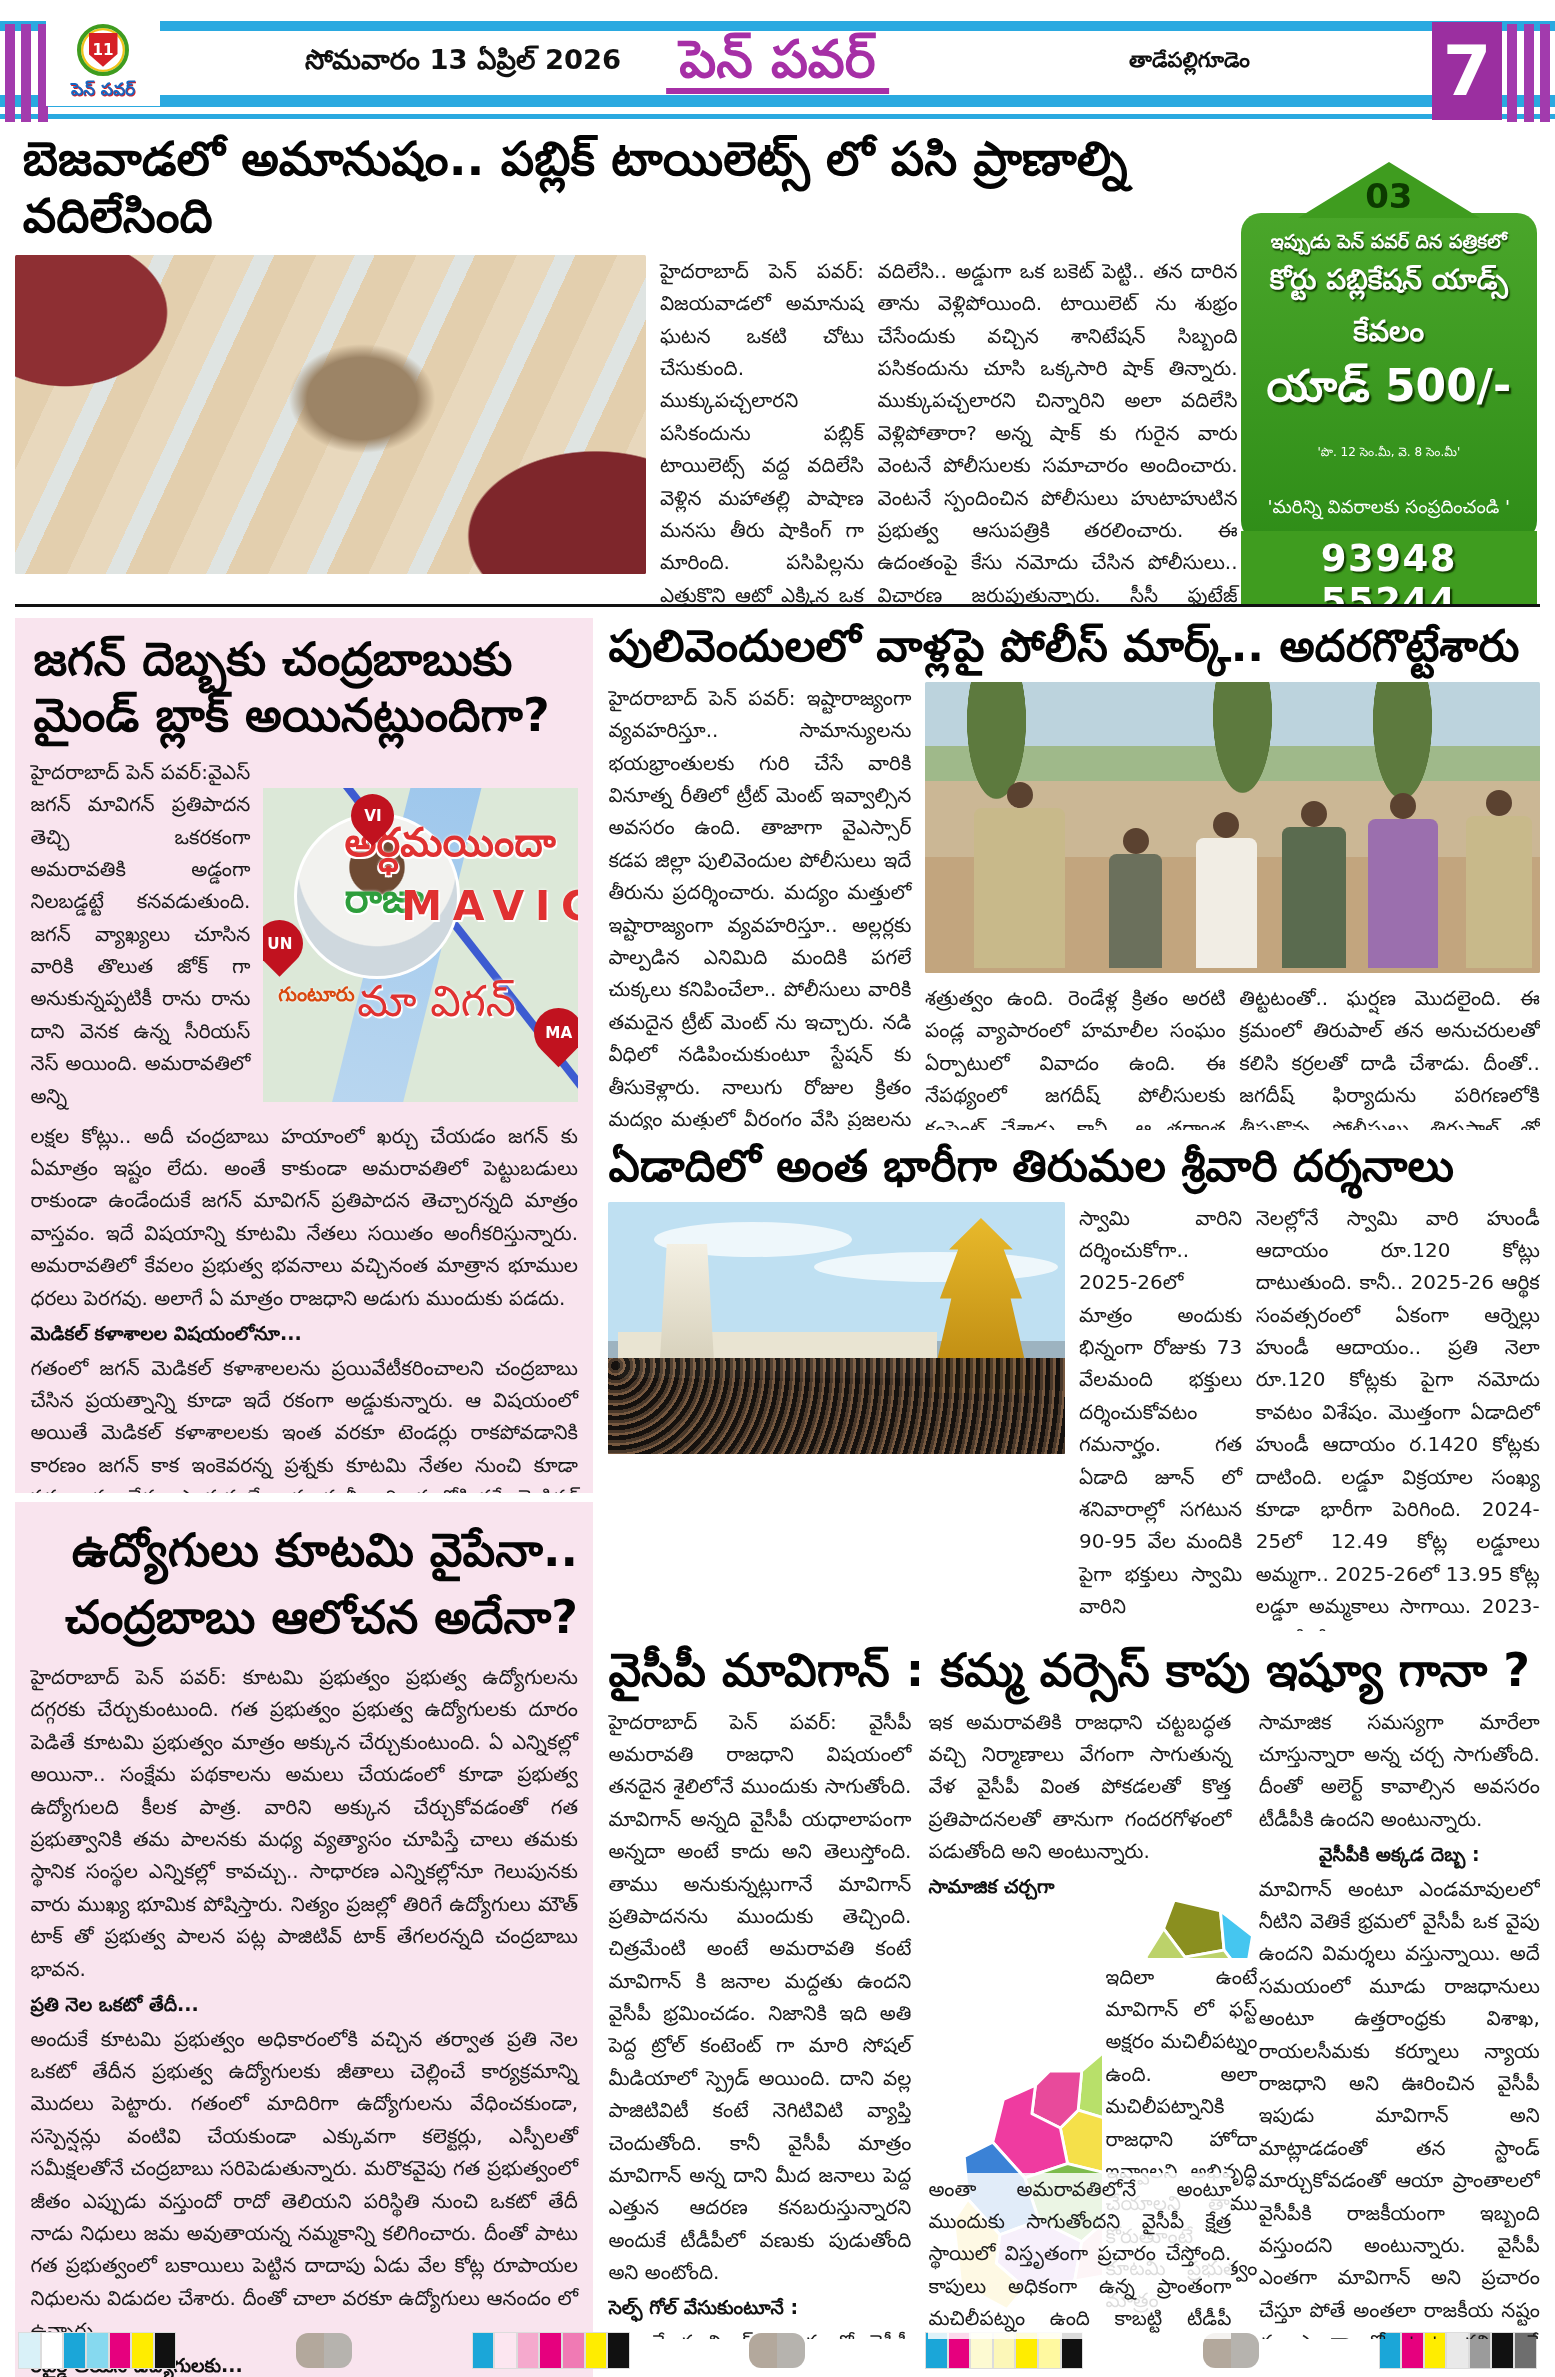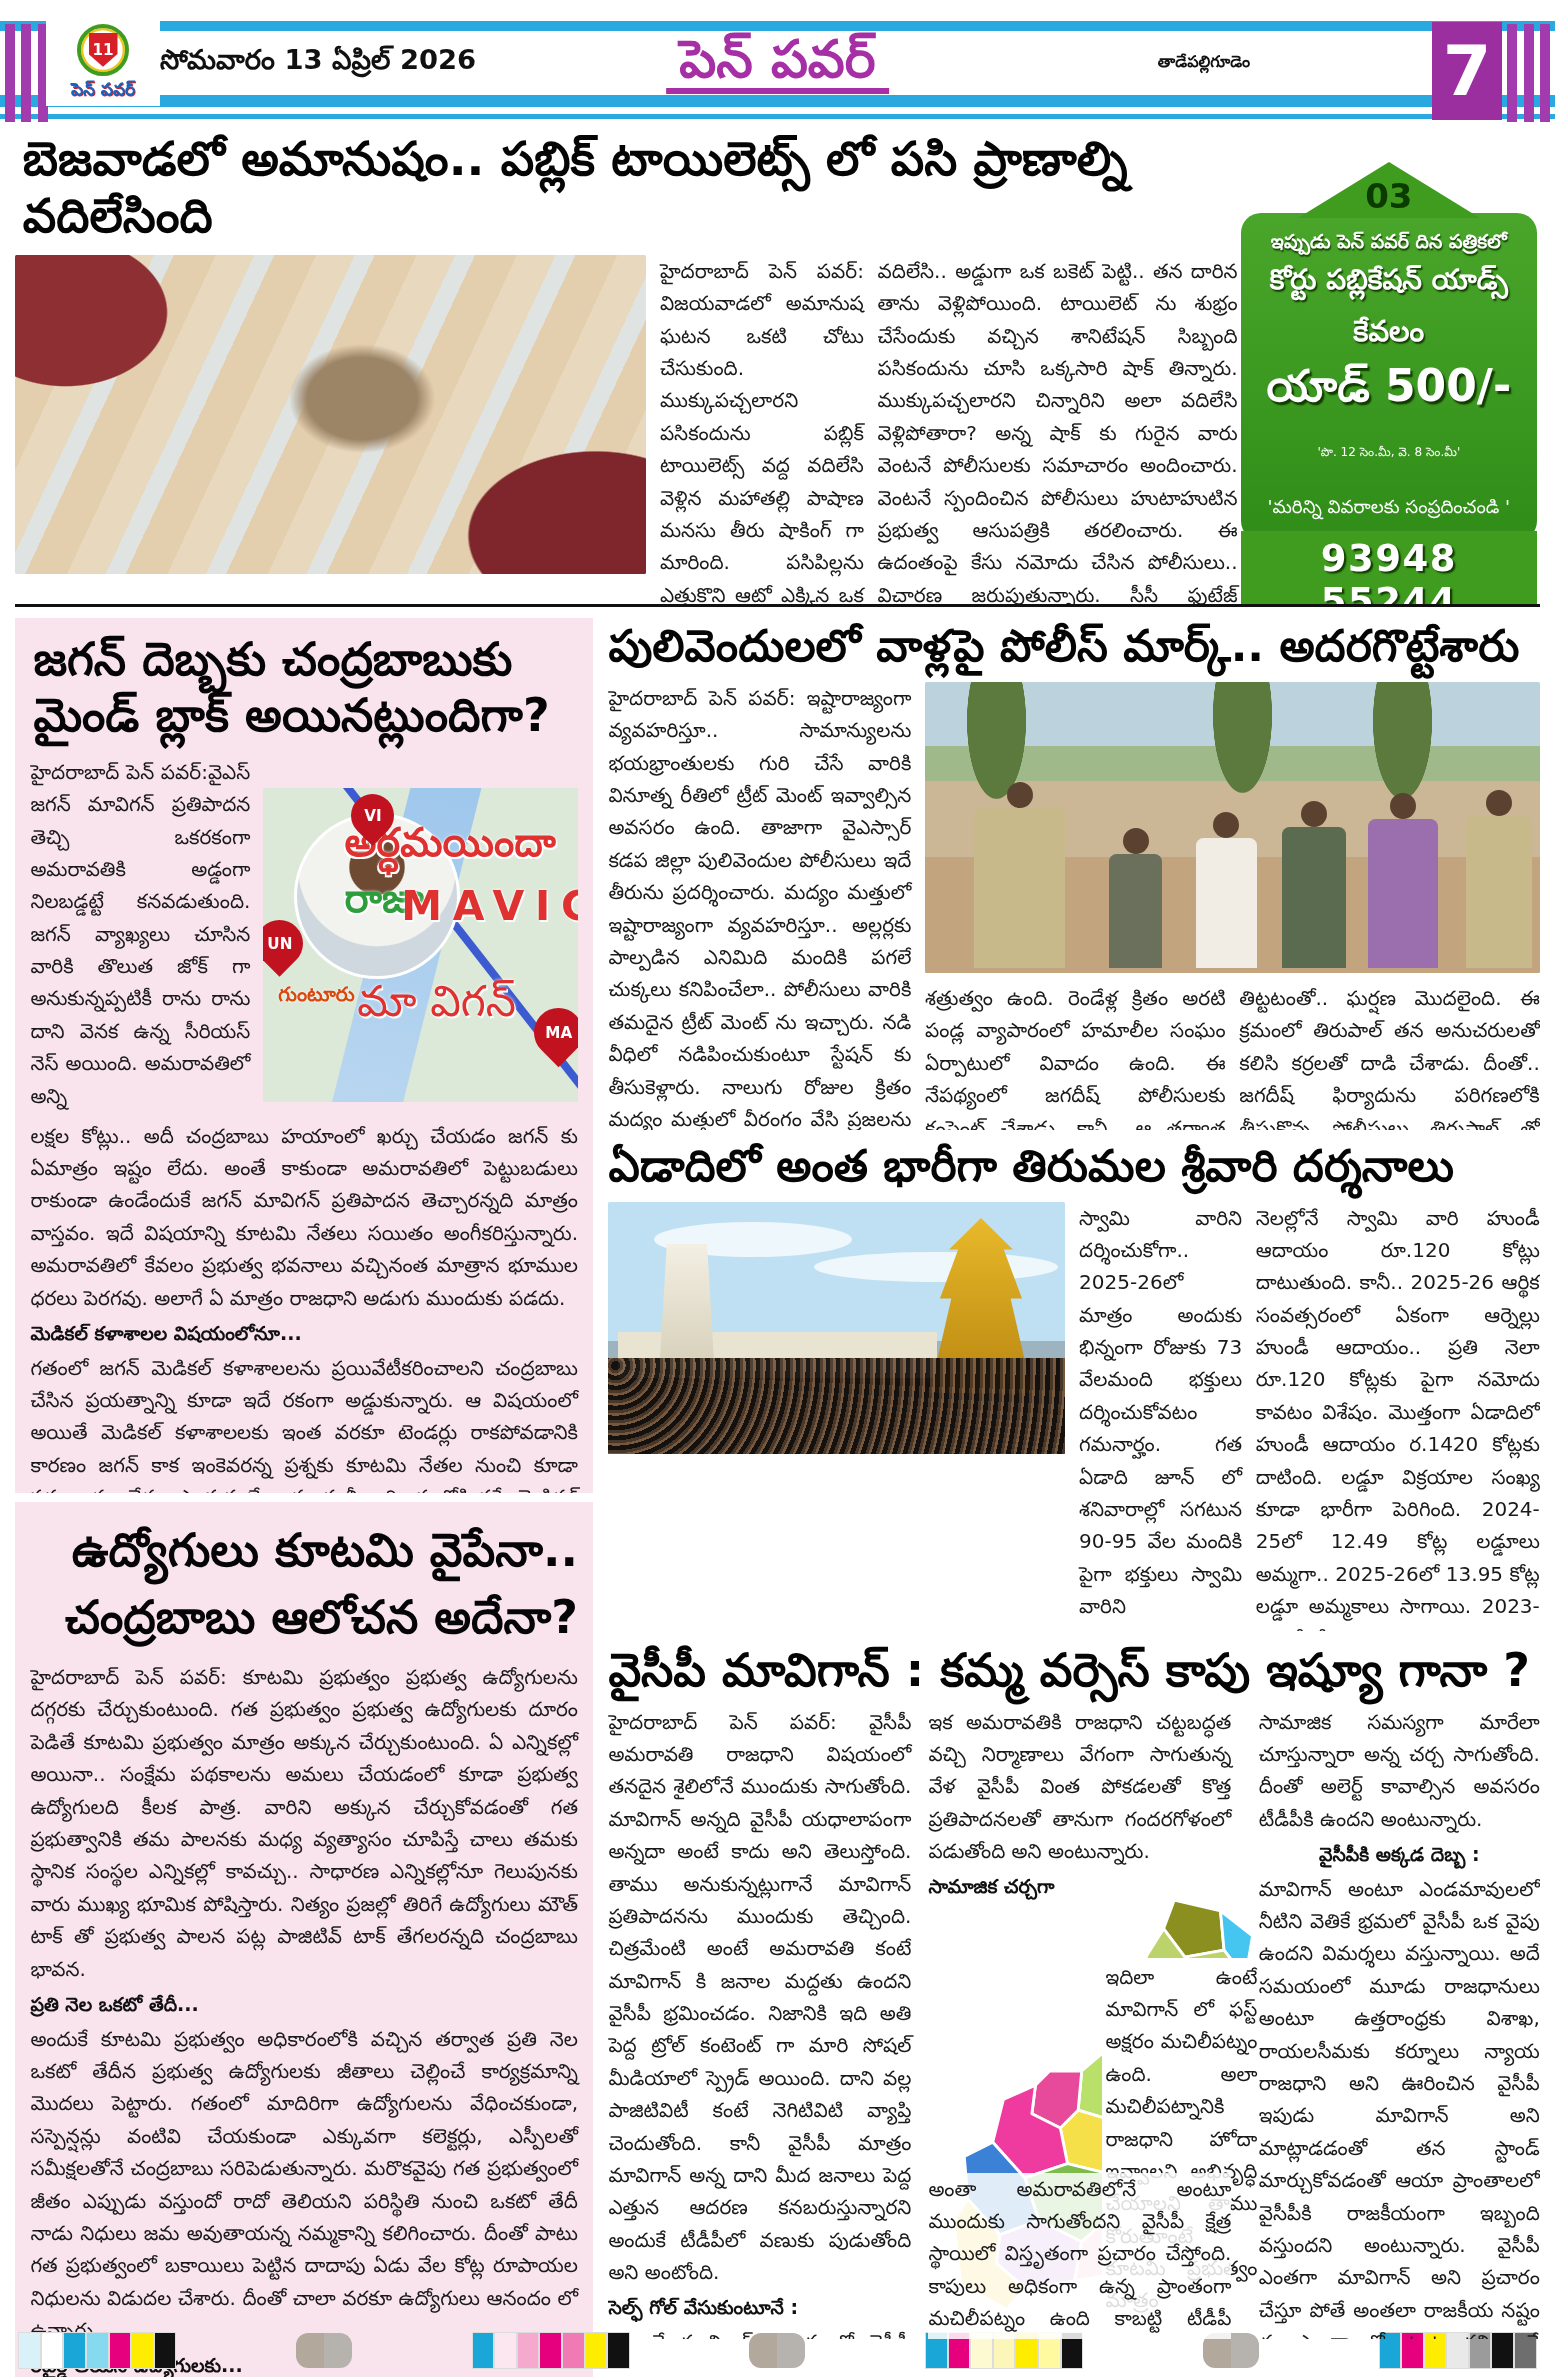--- a/index.html
+++ b/index.html
@@ -14,23 +14,23 @@
   .band-white{height:6.9px;background:#ffffff;}
   .band-blue3{height:5.3px;background:#2aa9e0;}
   .edge-stripes{position:absolute;top:-7.6px;height:98px;display:flex;gap:6.9px;z-index:5;}
   .edge-stripes.left{left:4.6px;}
   .edge-stripes.right{right:4.6px;}
   .edge-stripes .stripe{width:10px;height:100%;background:#a23bad;}
   .logo-box{position:relative;margin-left:46px;width:114px;height:85px;background:#fff;display:flex;flex-direction:column;align-items:center;justify-content:center;z-index:6;}
   .logo-wreath{width:44px;height:44px;border-radius:50%;border:4.6px solid #3f9c1f;box-shadow:0 0 0 2.3px #f0c419 inset;display:flex;align-items:center;justify-content:center;background:#fff;}
   .logo-shield{width:29px;height:34px;background:#d61f26;clip-path:polygon(0 0,100% 0,100% 62%,50% 100%,0 62%);display:flex;align-items:center;justify-content:center;color:#fff;font-weight:bold;font-size:15.2px;}
   .logo-title{margin-top:3px;color:#1565c0;font-weight:bold;font-size:17px;text-shadow:0.8px 0.8px 0 #d61f26;}
-  .mast-date{font-size:27.4px;font-weight:bold;color:#111;}
+  .mast-date{margin-left:145px;font-size:27.4px;font-weight:bold;color:#111;}
   .mast-title{position:absolute;left:50%;transform:translateX(-50%);font-size:52px;font-weight:bold;color:#a62fa6;border-bottom:6.1px solid #a62fa6;padding:0 13.7px 3px 13.7px;line-height:1.0;}
-  .mast-loc{position:absolute;right:305px;font-size:16px;font-weight:bold;color:#111;}
+  .mast-loc{position:absolute;right:305px;font-size:21px;font-weight:bold;color:#111;font-family:Liberation Mono, monospace;}
   .page-num{position:absolute;right:53px;top:-9.1px;width:70px;height:98px;background:#9b2fa0;color:#ffffff;font-size:70px;font-weight:bold;display:flex;align-items:center;justify-content:center;z-index:6;}
 
   
   .body-txt{font-size:20px;line-height:1.62;text-align:justify;color:#1a1a1a;}
   .subhead{font-size:19px;font-weight:bold;color:#111;margin:7.6px 0 3px 0;}
   .headline{font-weight:bold;color:#050505;line-height:1.22;}
 
   
   .top-story{position:relative;margin:6.1px 15.2px 0 15.2px;height:479px;border-bottom:3px solid #111;overflow:hidden;}
   .top-story .headline{font-size:47px;width:1220px;margin:4.6px 0 10.7px 7.6px;}

